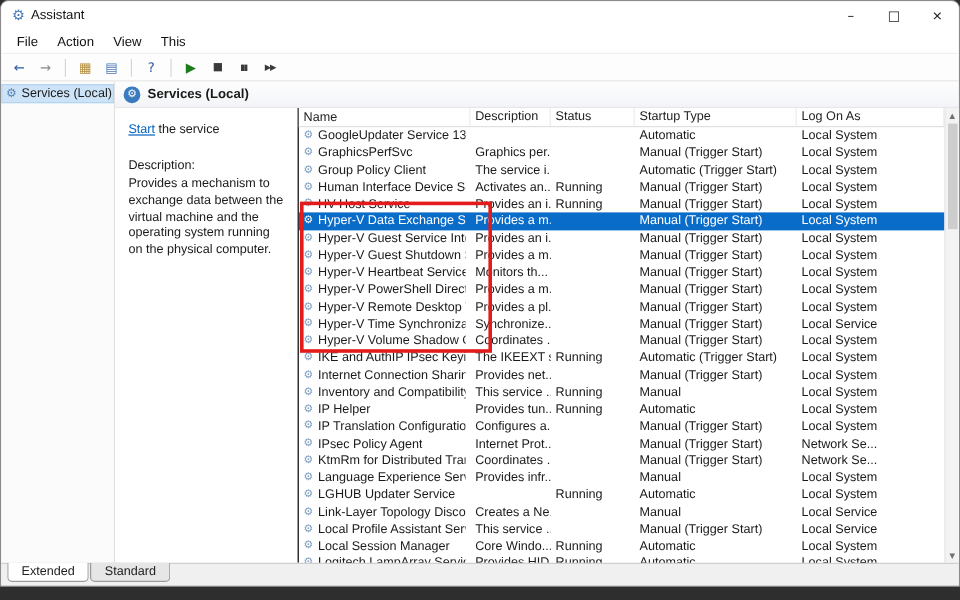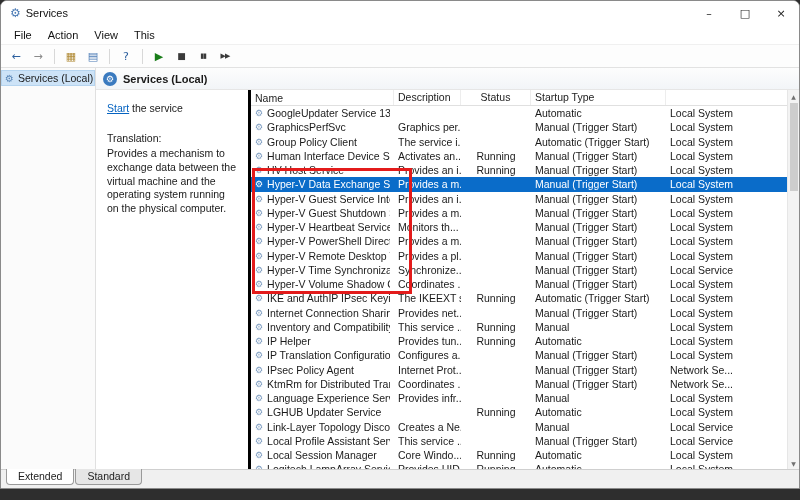--- a/index.html
+++ b/index.html
@@ -40,30 +40,30 @@
   .pane-header { height: 22px; flex: 0 0 auto; display: flex; align-items: center; gap: 6px; padding-left: 7px; background: linear-gradient(#fdfdfd, #f2f5f8); border-bottom: 1px solid #e6e6e6; font-weight: bold; font-size: 11px; }
   .hicon { width: 14px; height: 14px; border-radius: 50%; background: #3a7abf; color: #fff; display: flex; align-items: center; justify-content: center; font-size: 9px; font-family: "DejaVu Sans", sans-serif; flex: 0 0 auto; }
   .content { flex: 1 1 auto; display: flex; min-height: 0; background: #fff; }
   
   .detail { width: 152px; flex: 0 0 auto; padding: 12px 9px 0 11px; font-size: 10.5px; line-height: 1.3; }
   .detail h2 { font-size: 11px; margin: 0 0 14px 0; line-height: 1.3; }
   .start-line { margin-bottom: 16px; }
   a.start { color: var(--link); text-decoration: underline; cursor: pointer; }
   .desc-text { margin-top: 2px; }
   
-  .list { flex: 1 1 auto; display: flex; flex-direction: column; min-width: 0; border-left: 3px solid #000000; }
+  .list { flex: 1 1 auto; display: flex; flex-direction: column; min-width: 0; border-left: 1px solid #000000; }
   .list-header { display: flex; height: 16px; flex: 0 0 auto; border-bottom: 1px solid #e0e0e0; color: #222; background: #fff; }
   .hcell { padding: 1px 4px; border-right: 1px solid #ededed; font-size: 10.5px; white-space: nowrap; overflow: hidden; }
   .rows { position: relative; flex: 1 1 auto; overflow: hidden; }
   .row { display: flex; height: 14.25px; align-items: center; }
   .row.selected { background: var(--sel); color: var(--selText); }
   .cell { padding: 0 4px; white-space: nowrap; overflow: hidden; font-size: 10.5px; }
   .c-name { width: 143px; flex: 0 0 auto; display: flex; gap: 4px; align-items: center; }
   .c-desc { width: 67px; flex: 0 0 auto; }
-  .c-status { width: 70px; flex: 0 0 auto; text-align: center; }
+  .c-status { width: 70px; flex: 0 0 auto; }
   .c-startup { width: 135px; flex: 0 0 auto; }
   .c-logon { flex: 1 1 auto; }
   .gear { color: #7d9cc0; font-size: 9px; font-family: "DejaVu Sans", sans-serif; flex: 0 0 auto; }
   .row.selected .gear { color: #fff; }
   .redbox { position: absolute; left: 1px; top: 62px; width: 160px; height: 126px; border: 3px solid var(--annot); z-index: 5; pointer-events: none; }
   
   .scrollbar { width: 12px; flex: 0 0 auto; background: #f3f3f3; border-left: 1px solid #e6e6e6; display: flex; flex-direction: column; align-items: center; }
   .sb-arrow { height: 12px; display: flex; align-items: center; justify-content: center; font-size: 6px; color: #707070; font-family: "DejaVu Sans", sans-serif; }
   .sb-thumb { width: 8px; height: 88px; background: #cdcdcd; margin-top: 1px; }
   .sb-spacer { flex: 1 1 auto; }
@@ -72,21 +72,21 @@
   .tab { font-size: 10.5px; padding: 1px 11px 2px 11px; border: 1px solid #9a9a9a; border-top: none; background: #e6e6e6; border-radius: 0 0 4px 4px; margin-top: -1px; color: #222; }
   .tab.active { background: #ffffff; }
 </style>
 </head>
 <body>
 
 <div class="window">
 
   <div class="titlebar">
     <span class="title-icon">⚙</span>
-    <span class="title-text">Services</span>
+    <span class="title-text">Assistant</span>
     <div class="win-controls">
       <div class="win-btn">–</div>
       <div class="win-btn">□</div>
       <div class="win-btn">×</div>
     </div>
   </div>
 
   <div class="menubar">
     <span class="menu-item">File</span>
     <span class="menu-item">Action</span>
@@ -123,30 +123,31 @@
         <span class="hicon">⚙</span>
         <span>Services (Local)</span>
       </div>
 
       <div class="content">
 
         <div class="detail">
           <div class="start-line">
             <a class="start">Start</a><span> the service</span>
           </div>
-          <div>Translation:</div>
+          <div>Description:</div>
           <div class="desc-text">Provides a mechanism to exchange data between the virtual machine and the operating system running on the physical computer.</div>
         </div>
 
         <div class="list">
           <div class="list-header">
             <div class="hcell c-name">Name</div>
             <div class="hcell c-desc">Description</div>
             <div class="hcell c-status">Status</div>
             <div class="hcell c-startup">Startup Type</div>
+            <div class="hcell c-logon">Log On As</div>
           </div>
           <div class="rows">
             <div class="redbox"></div>
           <div class="row">
                 <div class="cell c-name">
                   <span class="gear">⚙</span>
                   <span style="overflow: hidden; white-space: nowrap;">GoogleUpdater Service 130....</span>
                 </div>
                 <div class="cell c-desc"></div>
                 <div class="cell c-status"></div>

